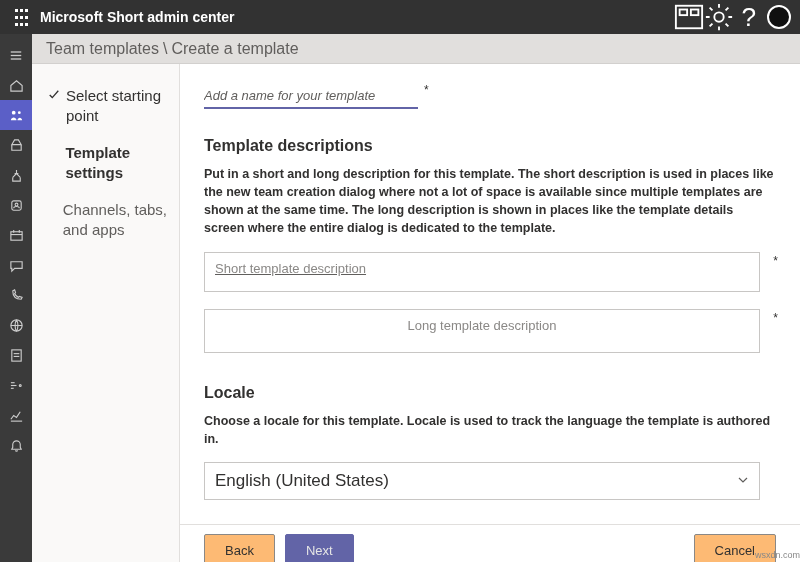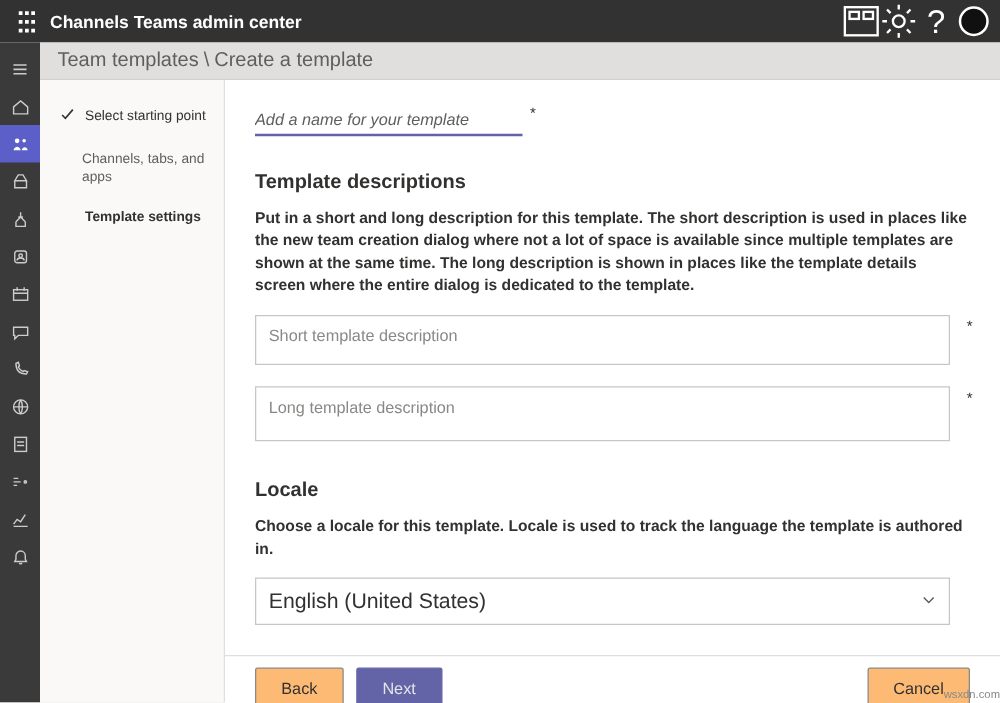--- a/index.html
+++ b/index.html
@@ -21,40 +21,40 @@
   .rail svg { width:15px; height:15px; }
   .rail .hamburger svg { width:14px; }
 
   .content-column { flex:1; display:flex; flex-direction:column; }
   .breadcrumb { height: 30px; background:#e1dfdd; display:flex; align-items:center; padding:0 14px; color:#605e5c; font-size:16px; border-bottom:1px solid #d2d0ce;}
   .breadcrumb a { color:#605e5c; }
   .breadcrumb .sep { margin:0 4px;}
 
   .body-split { flex:1; display:flex; overflow:hidden;}
   .side-steps { width:148px; background:#faf9f8; border-right:1px solid #e1dfdd; padding:22px 10px 0 16px;}
-  .step { display:flex; align-items:flex-start; font-size:11px; color:#323130; margin-bottom:18px; line-height:1.3;}
+  .step { display:flex; align-items:flex-start; font-size:15px; color:#323130; margin-bottom:18px; line-height:1.3;}
   .step .mark { width:14px; margin-right:6px;}
   .step.active { font-weight:600;}
   .step.dim { color:#605e5c;}
 
   .main-pane { flex:1; background:#f3f2f1; overflow:auto; }
   .form-area { background:#fff; margin:0 0 0 0; padding:16px 24px 24px 24px; min-height: calc(100% - 52px);}
   .name-row { display:flex; align-items:baseline; margin-top:4px;}
   .name-input { border:none; border-bottom:2px solid #6264a7; background:transparent; width:214px; padding:4px 0; font-size:13px; color:#605e5c;font-style:italic;}
   .name-input::placeholder{color:#605e5c;}
   .req { color:#323130; margin-left:6px; font-size:12px; position:relative; top:-6px;}
 
   h3.section { font-size:16px; font-weight:600; margin-top:28px; margin-bottom:10px;}
   .help { font-size:12.5px; color:#323130; line-height:1.45; margin-bottom:14px;font-weight:bold;}
 
   .ta-wrap { position:relative; margin-bottom:14px;}
   .ta { width: calc(100% - 16px); border:1px solid #c8c6c4; resize:none; padding:8px 10px; font-size:13px; color:#605e5c; font-family:inherit;}
   .ta::placeholder{color:#8a8886;}
-  .ta.short{height:40px;}
-  .ta.long{height:44px;}
+  .ta.short{height:40px;text-decoration:underline;}
+  .ta.long{height:44px;text-align:center;}
   .ta-req { position:absolute; right:-2px; top:2px; font-size:12px;}
 
   .select { width: calc(100% - 16px); border:1px solid #c8c6c4; background:#fff; padding:8px 10px; display:flex; justify-content:space-between; align-items:center; font-size:17px; cursor:pointer;}
   .chev { transform: rotate(0deg);}
 
   .footer-bar { height:52px; background:#fff; border-top:1px solid #e1dfdd; display:flex; align-items:center; padding:0 24px;}
   .btn { height:32px; padding:0 20px; font-size:13px; border:1px solid #8a8886; background:#fdba74; color:#323130; cursor:pointer; border-radius:2px;}
   .btn.primary { background:#6264a7; border-color:#6264a7; color:#e5e5e5; margin-left:10px;}
   .footer-spacer { flex:1;}
   
@@ -70,21 +70,21 @@
         <span></span>
         <span></span>
       <span></span>
         <span></span>
         <span></span>
       <span></span>
         <span></span>
         <span></span>
     </div>
   </div>
-  <div class="app-title">Channels Teams admin center</div>
+  <div class="app-title">Microsoft Short admin center</div>
   <div class="topbar-spacer"></div>
   <div class="topbar-icon">
     <svg viewBox="0 0 16 16" fill="none" stroke="#fff" stroke-width="1">
         <rect x="1" y="2" width="14" height="12"></rect>
         <rect x="3" y="4" width="4" height="3"></rect>
         <rect x="9" y="4" width="4" height="3"></rect>
       </svg>
   </div>
   <div class="topbar-icon">
     <svg viewBox="0 0 16 16" fill="none" stroke="#fff" stroke-width="1">
@@ -204,27 +204,27 @@
 
       <div class="side-steps">
         <div class="step">
           <span class="mark">
             <svg viewBox="0 0 14 14" width="12" height="12" fill="none" stroke="#323130" stroke-width="1.5">
                 <path d="M2 7l3 3 7-8"></path>
               </svg>
           </span>
           <span>Select starting point</span>
         </div>
+        <div class="step active">
+          <span class="mark"></span>
+          <span>Template settings</span>
+        </div>
         <div class="step dim">
           <span class="mark"></span>
           <span>Channels, tabs, and apps</span>
-        </div>
-        <div class="step active">
-          <span class="mark"></span>
-          <span>Template settings</span>
         </div>
       </div>
 
       <div class="main-pane">
         <div class="form-area">
           <div class="name-row">
             <input class="name-input" placeholder="Add a name for your template" style="">
             <span class="req">*</span>
           </div>
 

